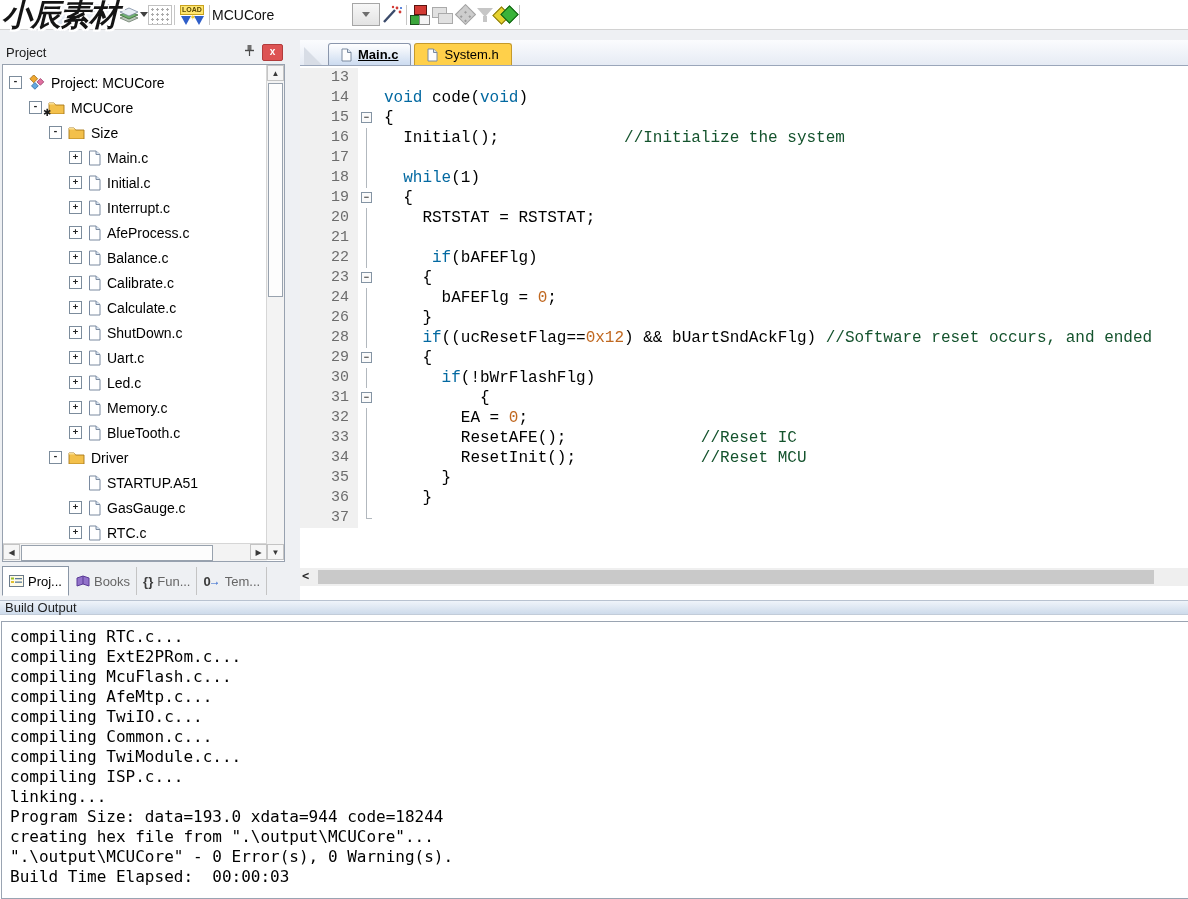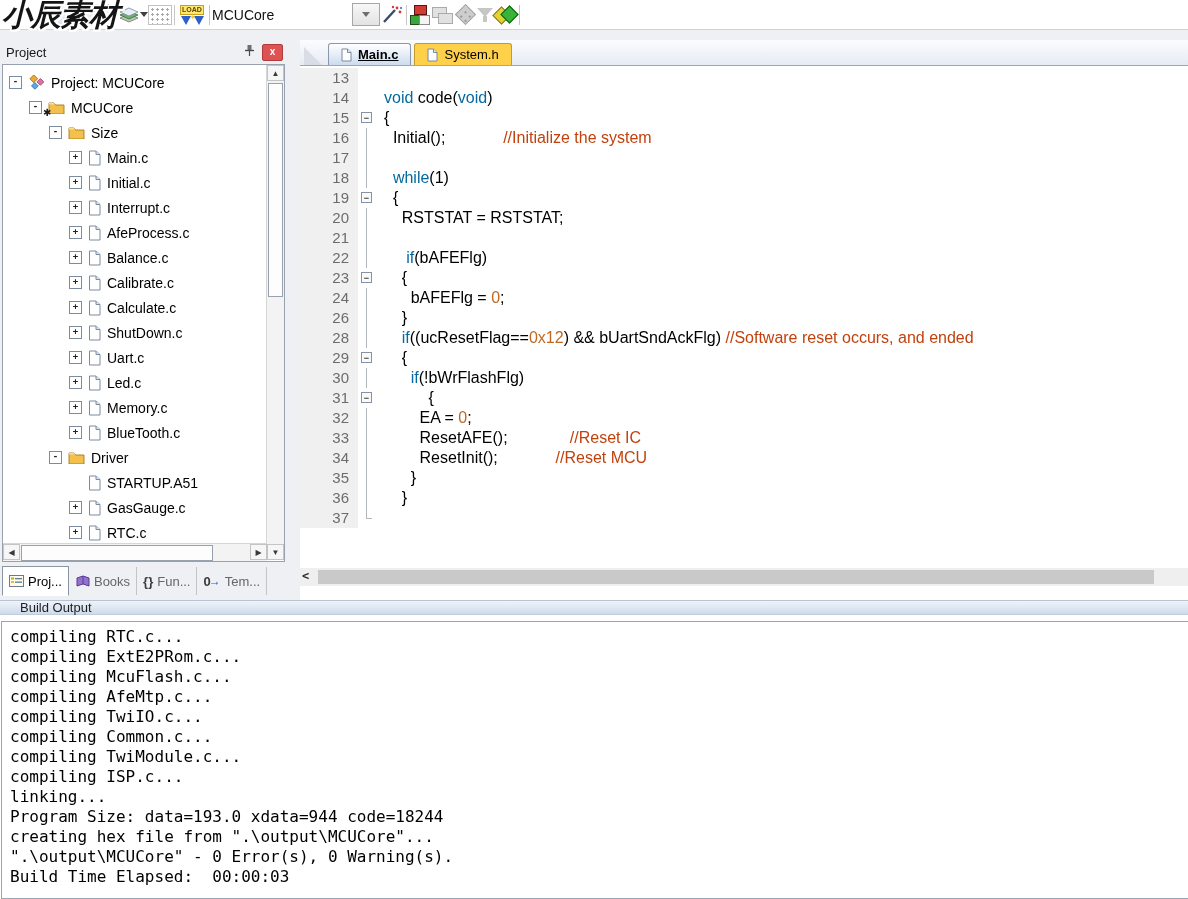--- a/index.html
+++ b/index.html
@@ -67,37 +67,37 @@
 
   
   .ed{position:absolute;left:300px;top:40px;width:888px;height:560px;background:#fff}
   .etabs{height:26px;background:linear-gradient(#fbfcfe,#e6ebf4);border-bottom:1px solid #9aa6ba;display:flex;align-items:flex-end;padding-left:28px;box-sizing:border-box;position:relative}
   .eslant{position:absolute;left:4px;bottom:0;width:0;height:0;border-bottom:18px solid #d8dde6;border-right:18px solid transparent}
   .etab{display:flex;align-items:center;gap:6px;height:21px;padding:0 12px;border:1px solid #8a96ac;border-bottom:none;border-radius:3px 3px 0 0;font-size:13px;margin-right:3px;color:#000}
   .etab.active{background:linear-gradient(#ffffff,#ccdbf0);font-weight:bold}
   .etab.active .lab{text-decoration:underline}
   .etab.inactive{background:#ffd04a;border-color:#c59a2c}
   .code{position:absolute;top:26px;left:0;right:0;height:500px;overflow:hidden;padding-top:2px;background:#fff}
-  .cl{height:20px;display:flex;white-space:pre;font-family:Liberation Sans, sans-serif;font-size:16px;line-height:20px}
+  .cl{height:20px;display:flex;white-space:pre;font-family:Liberation Mono, monospace;font-size:16px;line-height:20px}
   .ln{flex:0 0 58px;background:#f0f0f0;color:#6c6c6c;text-align:right;padding-right:9px;font-size:15px;box-sizing:border-box}
   .fm{flex:0 0 18px;position:relative}
   .f-v::before{content:"";position:absolute;left:8px;top:0;bottom:0;width:1px;background:#b2b8be}
   .f-e::before{content:"";position:absolute;left:8px;top:0;height:10px;width:5px;border-left:1px solid #b2b8be;border-bottom:1px solid #b2b8be}
   .f-b::before{content:"\2212";position:absolute;left:3px;top:4px;width:11px;height:11px;border:1px solid #8494a4;background:#fafafa;font-weight:bold;font-size:9px;line-height:10px;text-align:center;color:#333;box-sizing:border-box}
   .ctext{padding-left:8px}
   .s-k{color:#0369a1}
-  .s-c{color:#c2410c}
+  .s-c{color:#14532d}
   .s-n{color:#c06820}
   .ehbar{position:absolute;left:0;top:528px;height:18px;right:0;background:#efefef}
   .ehbar .la{position:absolute;left:2px;top:1px;font-weight:bold;font-size:12px;color:#2a2a2a;font-family:"DejaVu Sans Mono",monospace}
   .ehthumb{position:absolute;left:18px;right:34px;top:2px;height:14px;background:#c9c9c9}
 
   
   .bo{position:absolute;left:0;top:600px;width:1188px;height:299px;background:#fff}
-  .bo-h{height:15px;background:linear-gradient(#eff4fa,#cedbeb);border-top:1px solid #b8c2d0;border-bottom:1px solid #c2ccd9;font-size:13px;color:#1e1e1e;display:flex;align-items:center;padding-left:20px;box-sizing:border-box}
+  .bo-h{height:15px;background:linear-gradient(#eff4fa,#cedbeb);border-top:1px solid #b8c2d0;border-bottom:1px solid #c2ccd9;font-size:13px;color:#1e1e1e;display:flex;align-items:center;padding-left:5px;box-sizing:border-box}
   .bo-box{position:absolute;left:1px;right:0;top:21px;bottom:0;border:1px solid #9aa4b2;border-right:none;background:#fff;padding:5px 8px;overflow:hidden;box-sizing:border-box}
   .oline{font-family:"DejaVu Sans Mono",monospace;font-size:16px;line-height:20px;color:#000;white-space:pre}
 </style>
 </head>
 <body>
 
 <div class="toolbar">
   <div class="wm">小辰素材</div>
   <span class="tbi gdoc"></span>
   <span class="tbi gdoc"></span>

